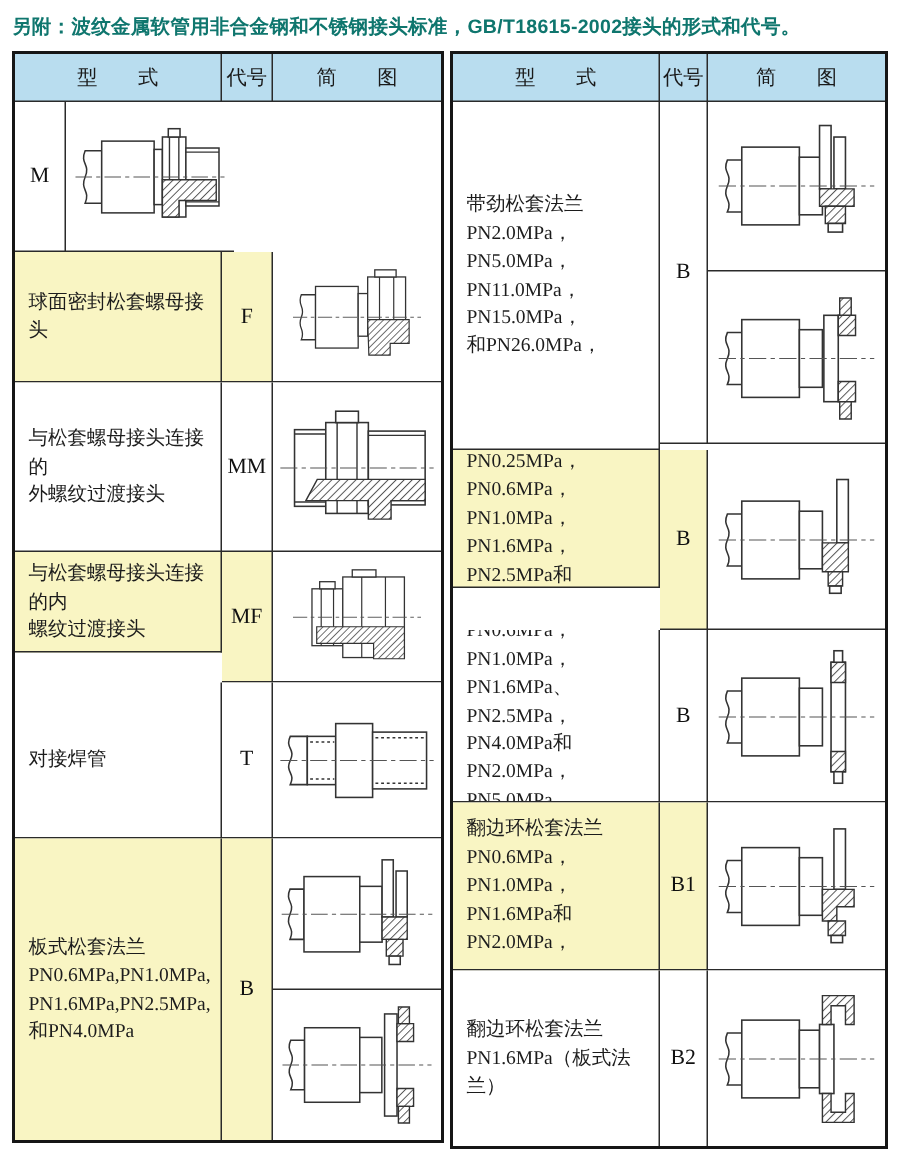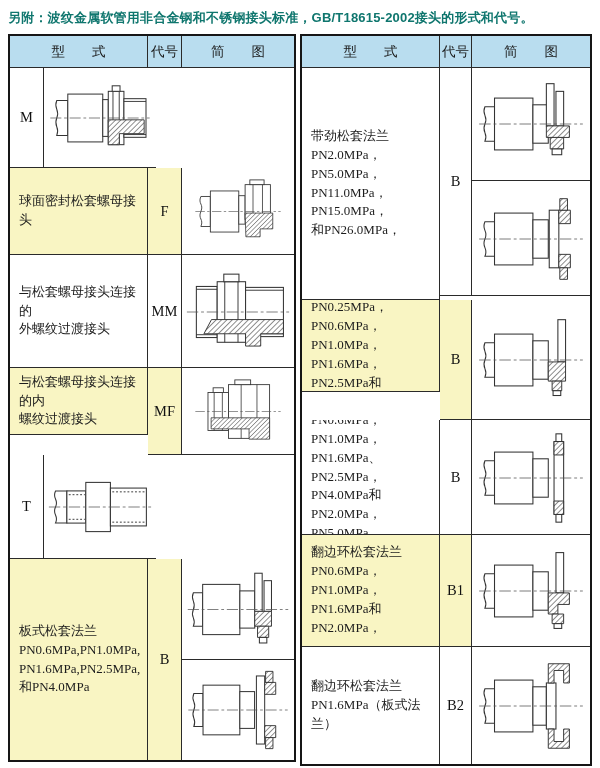--- a/index.html
+++ b/index.html
@@ -156,20 +156,21 @@
                 <line x1="60" y1="16" x2="60" y2="84" stroke="#333" stroke-width="1"></line>
                 <line x1="80" y1="16" x2="80" y2="84" stroke="#333" stroke-width="1"></line>
                 <rect x="52" y="10" width="20" height="6" fill="#fff" stroke="#333" stroke-width="1.1"></rect>
                 <polygon points="22,58 96,58 96,85 70,85 70,72 22,72" fill="url(#hpat)" stroke="#333" stroke-width="1"></polygon>
                 <line x1="2" y1="50" x2="110" y2="50" stroke="#555" stroke-width="0.8" stroke-dasharray="12 3 3 3"></line>
               </svg>
             </div>
           </div>
         </div>
         <div class="row">
+          <div class="cell tcell" style="width: 138px; height: 104px;">对接焊管</div>
           <div class="cell ccell" style="width: 34px; height: 104px;">T</div>
           <div class="cell dcell" style="width: 112px; height: 104px;">
             <div class="dsub" style="height: 104px;">
               <svg width="106" height="96" viewBox="0 0 112 100" preserveAspectRatio="xMidYMid meet">
                 <defs>
                   <pattern id="hpat" width="4" height="4" patternUnits="userSpaceOnUse" patternTransform="rotate(45)">
                     <rect width="4" height="4" fill="#fff"></rect>
                     <line x1="0" y1="0" x2="0" y2="4" stroke="#555" stroke-width="1.4"></line>
                   </pattern>
                 </defs>

